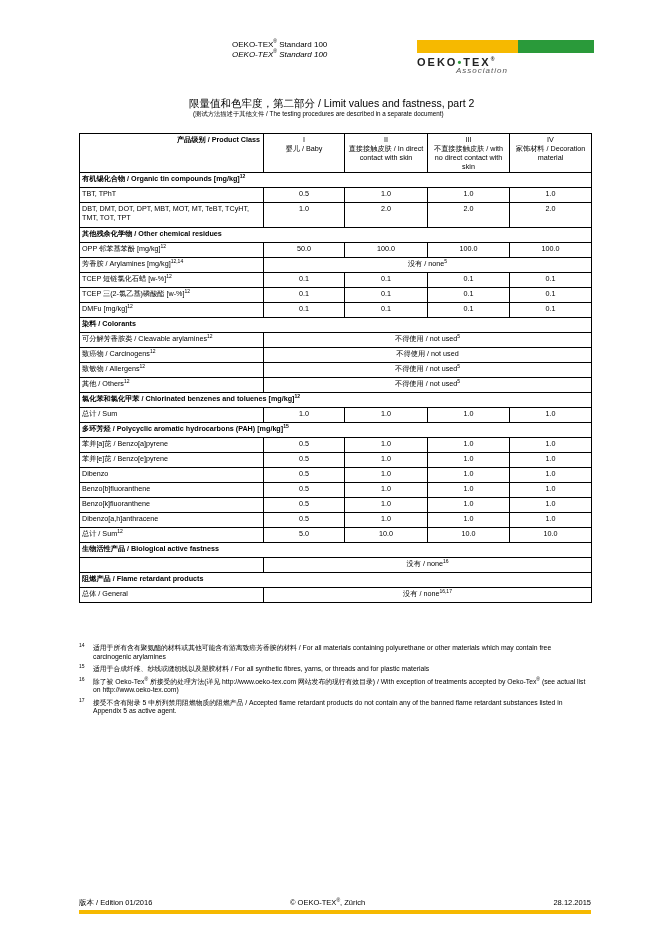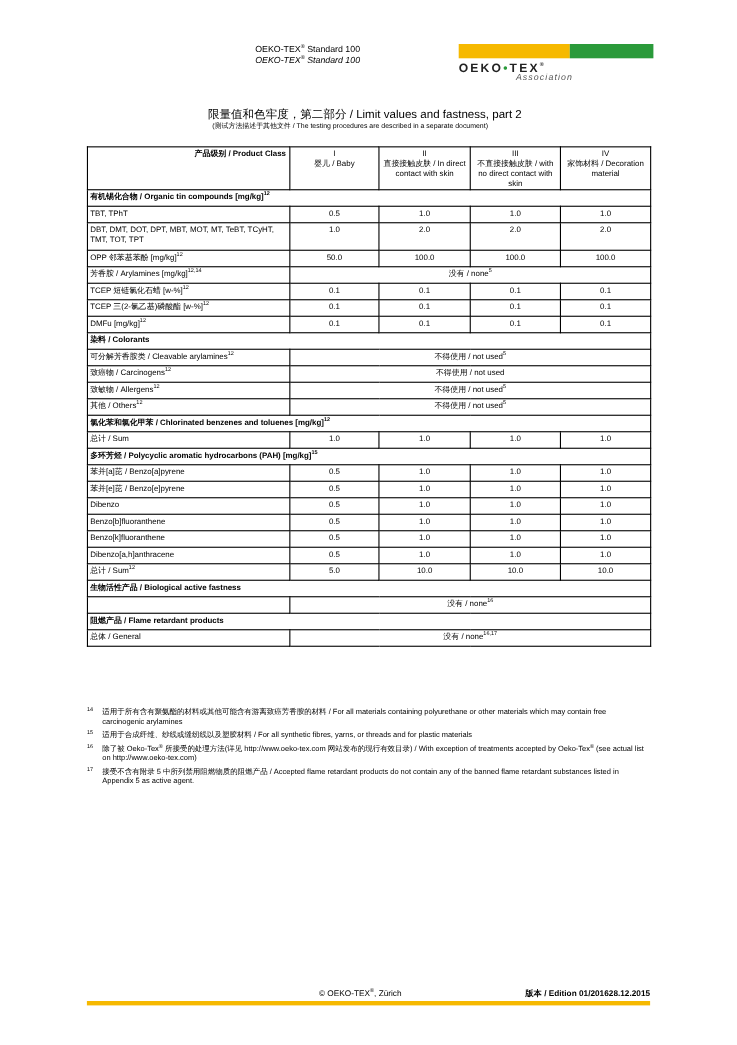--- a/index.html
+++ b/index.html
@@ -7,21 +7,21 @@
            font-family: "Liberation Sans", "DejaVu Sans", sans-serif; color: #000; }
     .std-lines { position: absolute; left: 232px; top: 40px; font-size: 8px; line-height: 10px; }
     .std-lines .it { font-style: italic; }
     sup { font-size: 5px; vertical-align: super; line-height: 0; }
     .logo { position: absolute; left: 417px; top: 40px; width: 177px; }
     .logo .bar { height: 13px; display: flex; }
     .logo .bar .y { width: 101px; background: #f6b900; }
     .logo .bar .g { flex: 1; background: #2a9a3a; }
     .logo .name { margin-top: 3px; font-size: 11px; font-weight: bold; letter-spacing: 2px; color: #222; }
     .logo .name .dot { color: #2a9a3a; }
-    .logo .assoc { font-size: 8px; font-style: italic; letter-spacing: 1px; color: #555; margin-left: 52px; margin-top: -2px; }
+    .logo .assoc { font-size: 8px; font-style: italic; letter-spacing: 1px; color: #555; margin-left: 39px; margin-top: -2px; }
     .title { position: absolute; left: 189px; top: 97px; font-size: 10.5px; font-weight: normal; }
     .subtitle { position: absolute; left: 193px; top: 110px; font-size: 6.3px; }
 
     table.limits { position: absolute; left: 79px; top: 133px; width: 512px; border-collapse: collapse;
                    font-size: 7.2px; table-layout: fixed; }
     table.limits td { border: 1px solid #000; padding: 1px 2px; vertical-align: top; line-height: 9px; }
     table.limits col.c1 { width: 184px; }
     table.limits col.c2 { width: 81px; }
     table.limits col.c3 { width: 83px; }
     table.limits col.c4 { width: 82px; }
@@ -32,21 +32,21 @@
     tr.sec td { font-weight: bold; height: 12px; }
     tr.row td { height: 12px; }
     tr.row2 td { height: 22px; }
 
     .notes { position: absolute; left: 79px; top: 644px; width: 512px; font-size: 6.8px; line-height: 8.5px; }
     .note { display: flex; margin-bottom: 4px; }
     .note .n { width: 14px; font-size: 5px; flex-shrink: 0; position: relative; top: -3px; }
     .note .t { flex: 1; }
 
     .footer { position: absolute; left: 79px; top: 898px; width: 512px; font-size: 7.5px; }
-    .footer .row { display: flex; justify-content: flex-end; font-weight: bold; }
+    .footer .row { display: flex; justify-content: space-between; }
     .footer .mid { position: absolute; left: 211px; top: 0; }
     .footer .line { margin-top: 2px; height: 4px; background: #f6b900; }
   </style>
 </head>
 <body>
 
 <div class="std-lines">
   <div><span>OEKO-TEX</span><sup>®</sup><span> Standard 100</span></div>
   <div class="it"><span>OEKO-TEX</span><sup>®</sup><span> Standard 100</span></div>
 </div>
@@ -103,20 +103,23 @@
         <td class="num">1.0</td>
         <td class="num">1.0</td>
       </tr>
       <tr class="row2">
         <td><span>DBT, DMT, DOT, DPT, MBT, MOT, MT, TeBT, TCyHT, TMT, TOT, TPT</span></td>
         <td class="num">1.0</td>
         <td class="num">2.0</td>
         <td class="num">2.0</td>
         <td class="num">2.0</td>
       </tr>
+      <tr class="sec">
+        <td colspan="5"><span>其他残余化学物 / Other chemical residues</span></td>
+      </tr>
       <tr class="row">
         <td><span>OPP 邻苯基苯酚 [mg/kg]</span><sup>12</sup></td>
         <td class="num">50.0</td>
         <td class="num">100.0</td>
         <td class="num">100.0</td>
         <td class="num">100.0</td>
       </tr>
       <tr class="row">
         <td><span>芳香胺 / Arylamines [mg/kg]</span><sup>12,14</sup></td>
         <td colspan="4" class="center"><span>没有 / none</span><sup>5</sup></td>

